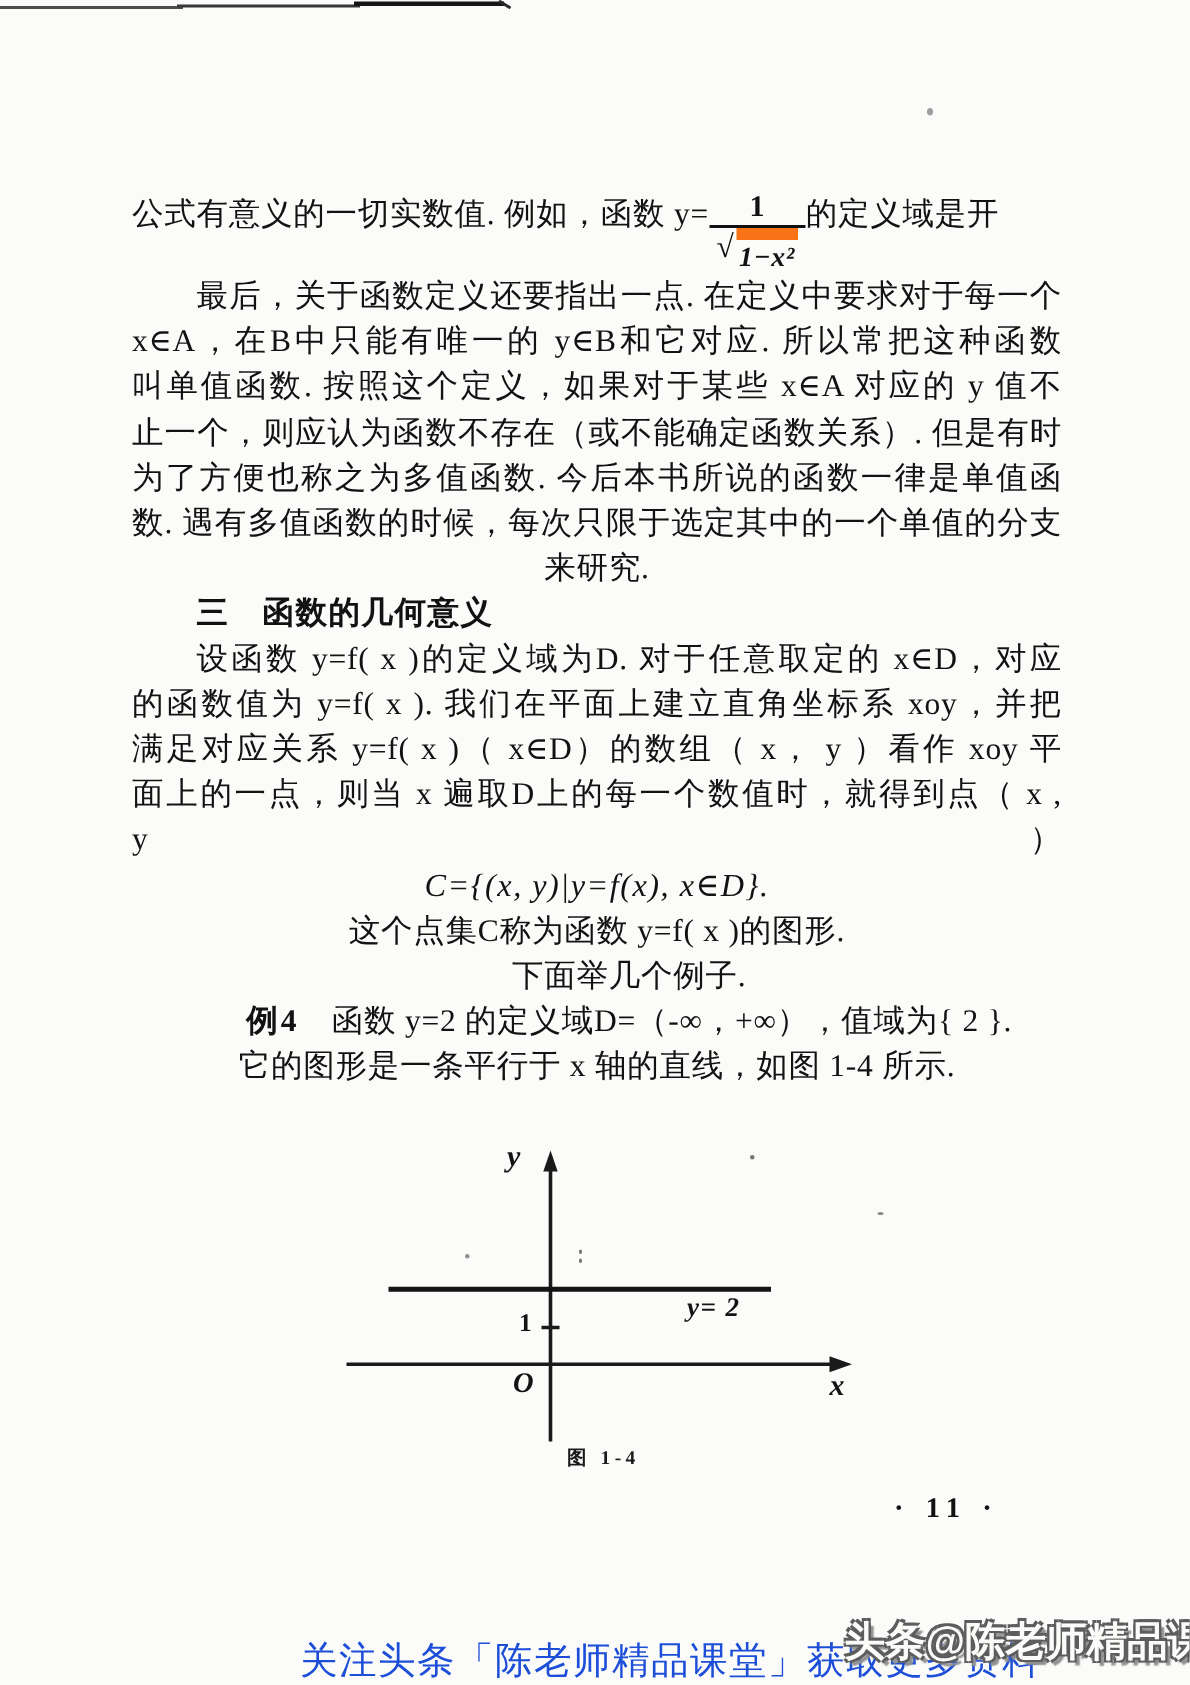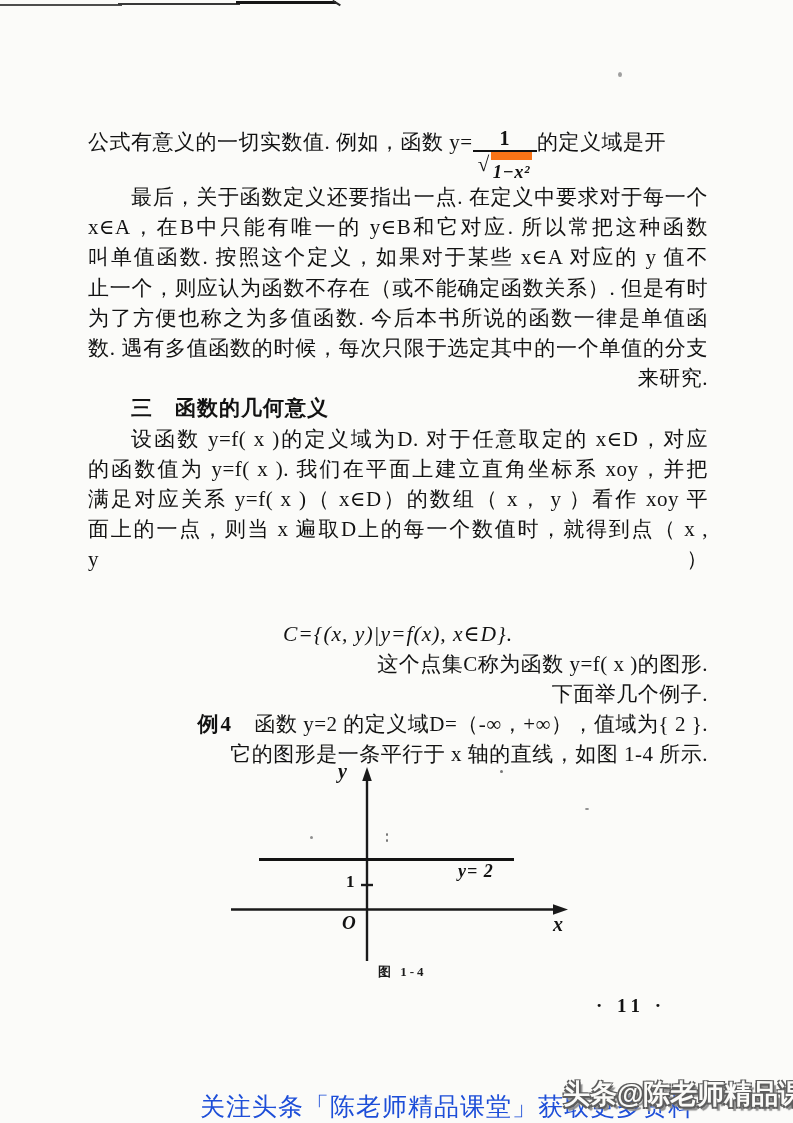--- a/index.html
+++ b/index.html
@@ -26,24 +26,24 @@
   .k5{ left:310px; top:836px; width:3px; height:3px; background:#8f8f8f; }
 
   
   .text-col{
     position:absolute; left:88px; top:128px; width:620px;
     font-size:21px; line-height:30.2px; letter-spacing:0.5px;
     color:#121212;
   }
   .tl{ white-space:normal; }
   .full{ text-align:justify; text-align-last:justify; }
-  .short{ text-align:right; }
+  .short{ text-align:center; }
   .ind{ text-indent:43px; }
   .heading{ font-weight:bold; text-indent:43px; letter-spacing:1px; }
-  .formula{ text-align:center; font-style:italic; font-size:21.5px; letter-spacing:1px;margin-top:44px; }
+  .formula{ text-align:center; font-style:italic; font-size:21.5px; letter-spacing:1px; }
   .exlabel{ font-weight:bold; letter-spacing:2px;margin-top:44px; }
 
   
   .l1{
     height:54px; display:flex; justify-content:flex-start; align-items:flex-start;
     line-height:24px; text-align-last:auto;
   }
   .l1 .seg{ padding-top:2px; }
   .frac{ display:inline-flex; flex-direction:column; align-items:center; }
   .frac .num{ line-height:21px; padding:0 27px 1px; border-bottom:2.5px solid #111;

